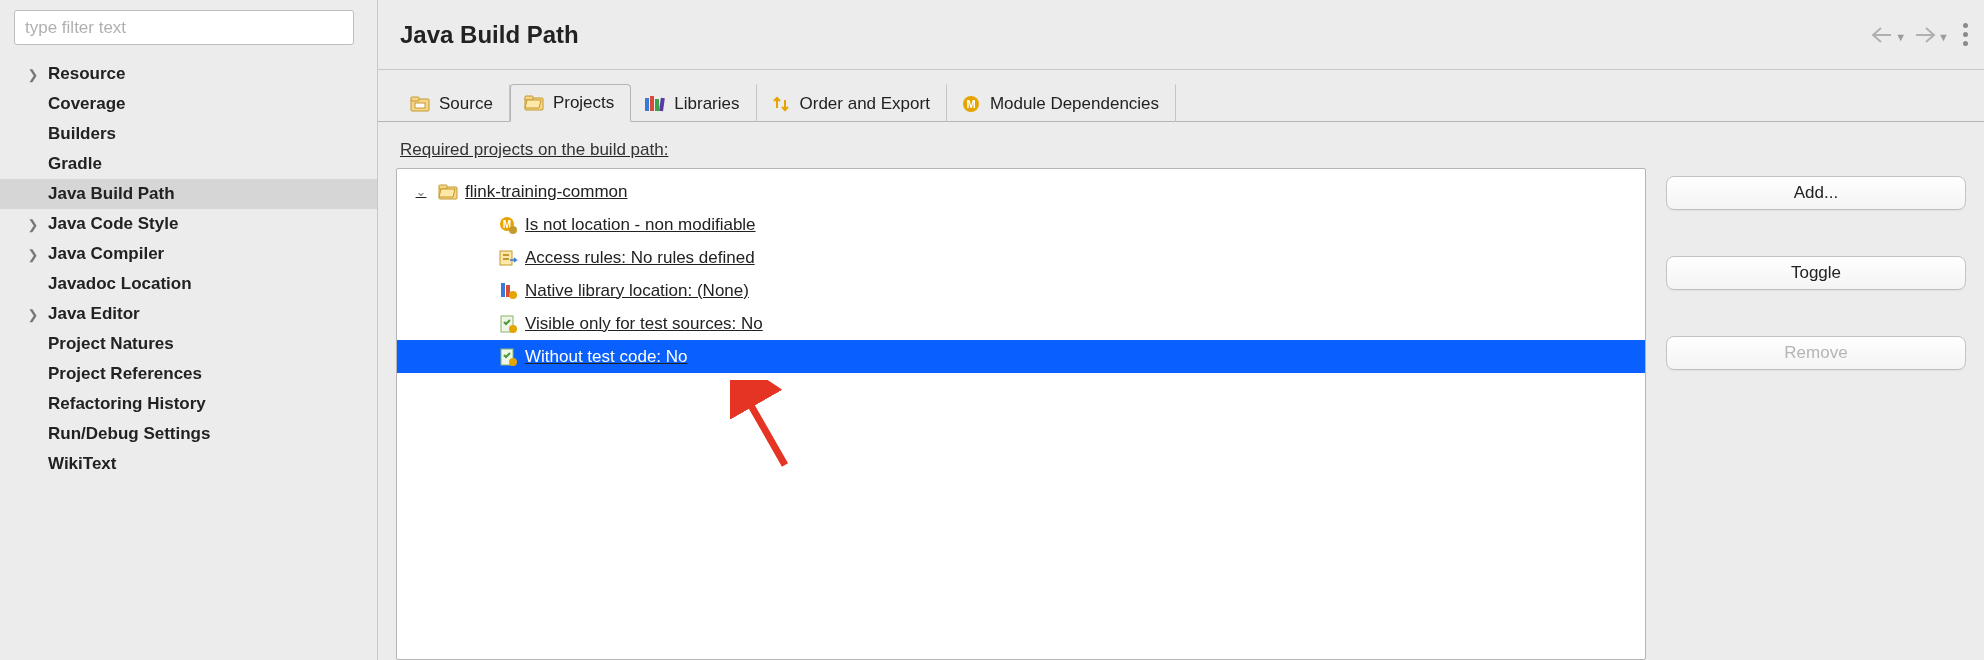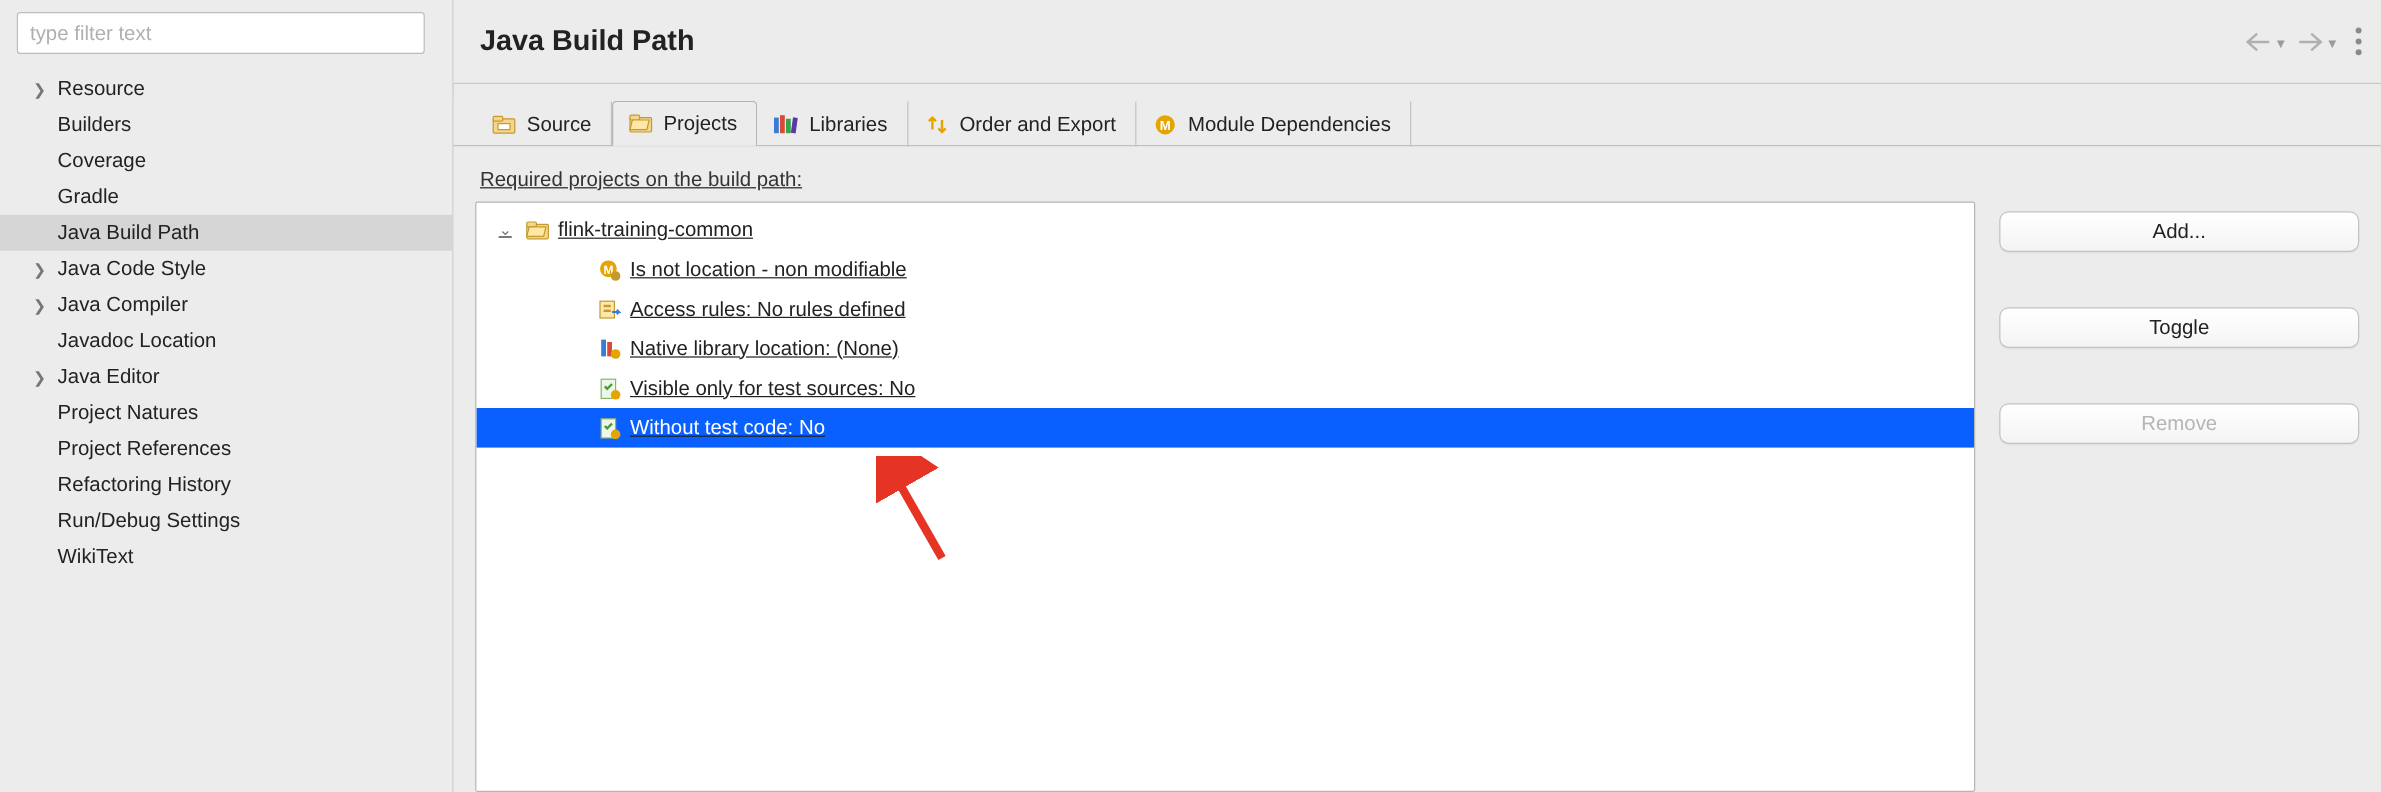--- a/index.html
+++ b/index.html
@@ -46,21 +46,21 @@
   .tree-row.selected { background: #d6d6d6; }
   .tree-arrow {
     width: 18px; height: 18px;
     display: inline-flex;
     align-items: center; justify-content: center;
     color: #777;
     font-size: 13px;
     margin-right: 6px;
   }
   .tree-arrow.blank { visibility: hidden; }
-  .tree-label { font-size: 17px; }
+  .tree-label { font-size: 17px; font-weight: bold; }
 
   
   .right {
     flex: 1;
     display: flex;
     flex-direction: column;
     height: 100%;
   }
   .right-header {
     height: 70px;
@@ -220,25 +220,25 @@
 
   <div class="sidebar">
     <input class="filter-input" placeholder="type filter text" style="">
     <div class="tree">
       <div class="tree-row">
         <span class="tree-arrow">❯</span>
         <span class="tree-label">Resource</span>
       </div>
       <div class="tree-row">
         <span class="tree-arrow blank">❯</span>
+        <span class="tree-label">Coverage</span>
+      </div>
+      <div class="tree-row">
+        <span class="tree-arrow blank">❯</span>
         <span class="tree-label">Builders</span>
-      </div>
-      <div class="tree-row">
-        <span class="tree-arrow blank">❯</span>
-        <span class="tree-label">Coverage</span>
       </div>
       <div class="tree-row">
         <span class="tree-arrow blank">❯</span>
         <span class="tree-label">Gradle</span>
       </div>
       <div class="tree-row selected">
         <span class="tree-arrow blank">❯</span>
         <span class="tree-label">Java Build Path</span>
       </div>
       <div class="tree-row">

